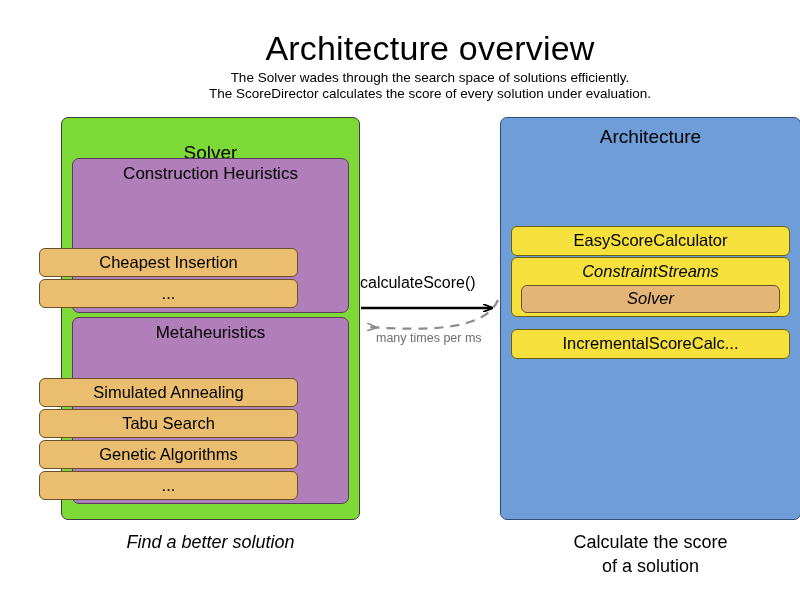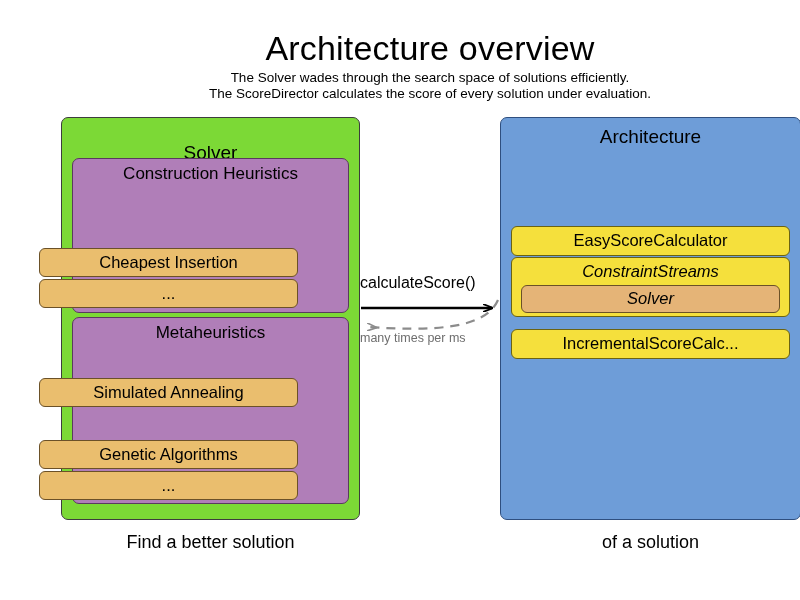--- a/index.html
+++ b/index.html
@@ -199,34 +199,36 @@
     line-height: 20px;
     color: #000;
   }
   #label-many-times {
     left: 330px;
     top: 330px;
     width: 142px;
     font-size: 12.5px;
     line-height: 16px;
     color: #6e6e6e;
+    padding-left: 16px;
   }
 
   
   .caption {
     position: absolute;
     text-align: center;
     font-size: 18px;
     line-height: 24px;
     color: #000;
   }
   #caption-solver {
     left: 31px;
     top: 530px;
     width: 299px;
+    font-style: italic;
   }
   #caption-scoredirector {
     left: 470px;
     top: 530px;
     width: 301px;
   }
 </style>
 </head>
 <body>
 
@@ -243,20 +245,21 @@
   <div class="group" id="group-construction">
     <div class="group-title">Construction Heuristics</div>
   </div>
   <div class="item-orange" style="top:248px">Cheapest Insertion</div>
   <div class="item-orange" style="top:279px">...</div>
 
   <div class="group" id="group-meta">
     <div class="group-title">Metaheuristics</div>
   </div>
   <div class="item-orange" style="top:378px">Simulated Annealing</div>
+  <div class="item-orange" style="top:409px">Tabu Search</div>
   <div class="item-orange" style="top:440px">Genetic Algorithms</div>
   <div class="item-orange" style="top:471px">...</div>
 
   <div class="panel" id="scoredirector-panel">
     <div class="panel-title">Architecture</div>
   </div>
 
   <div class="item-yellow simple" style="top:226px">EasyScoreCalculator</div>
 
   <div class="item-yellow with-child" style="top:257px">
@@ -277,16 +280,17 @@
     </defs>
     <line x1="331" y1="308" x2="462" y2="308" stroke="#000000" stroke-width="2.4" marker-end="url(#arrowhead-solid)"></line>
     <path d="M468,300 C455,330 400,331 338,327" fill="none" stroke="#8c8c8c" stroke-width="2.2" stroke-dasharray="9 7" marker-end="url(#arrowhead-dashed)"></path>
   </svg>
 
   <div class="arrow-label" id="label-calculate-score">calculateScore()</div>
   <div class="arrow-label" id="label-many-times">many times per ms</div>
 
   <div class="caption" id="caption-solver">Find a better solution</div>
   <div class="caption" id="caption-scoredirector">
+    <div>Calculate the score</div>
     <div>of a solution</div>
   </div>
 
 </div>
 
 </body></html>

